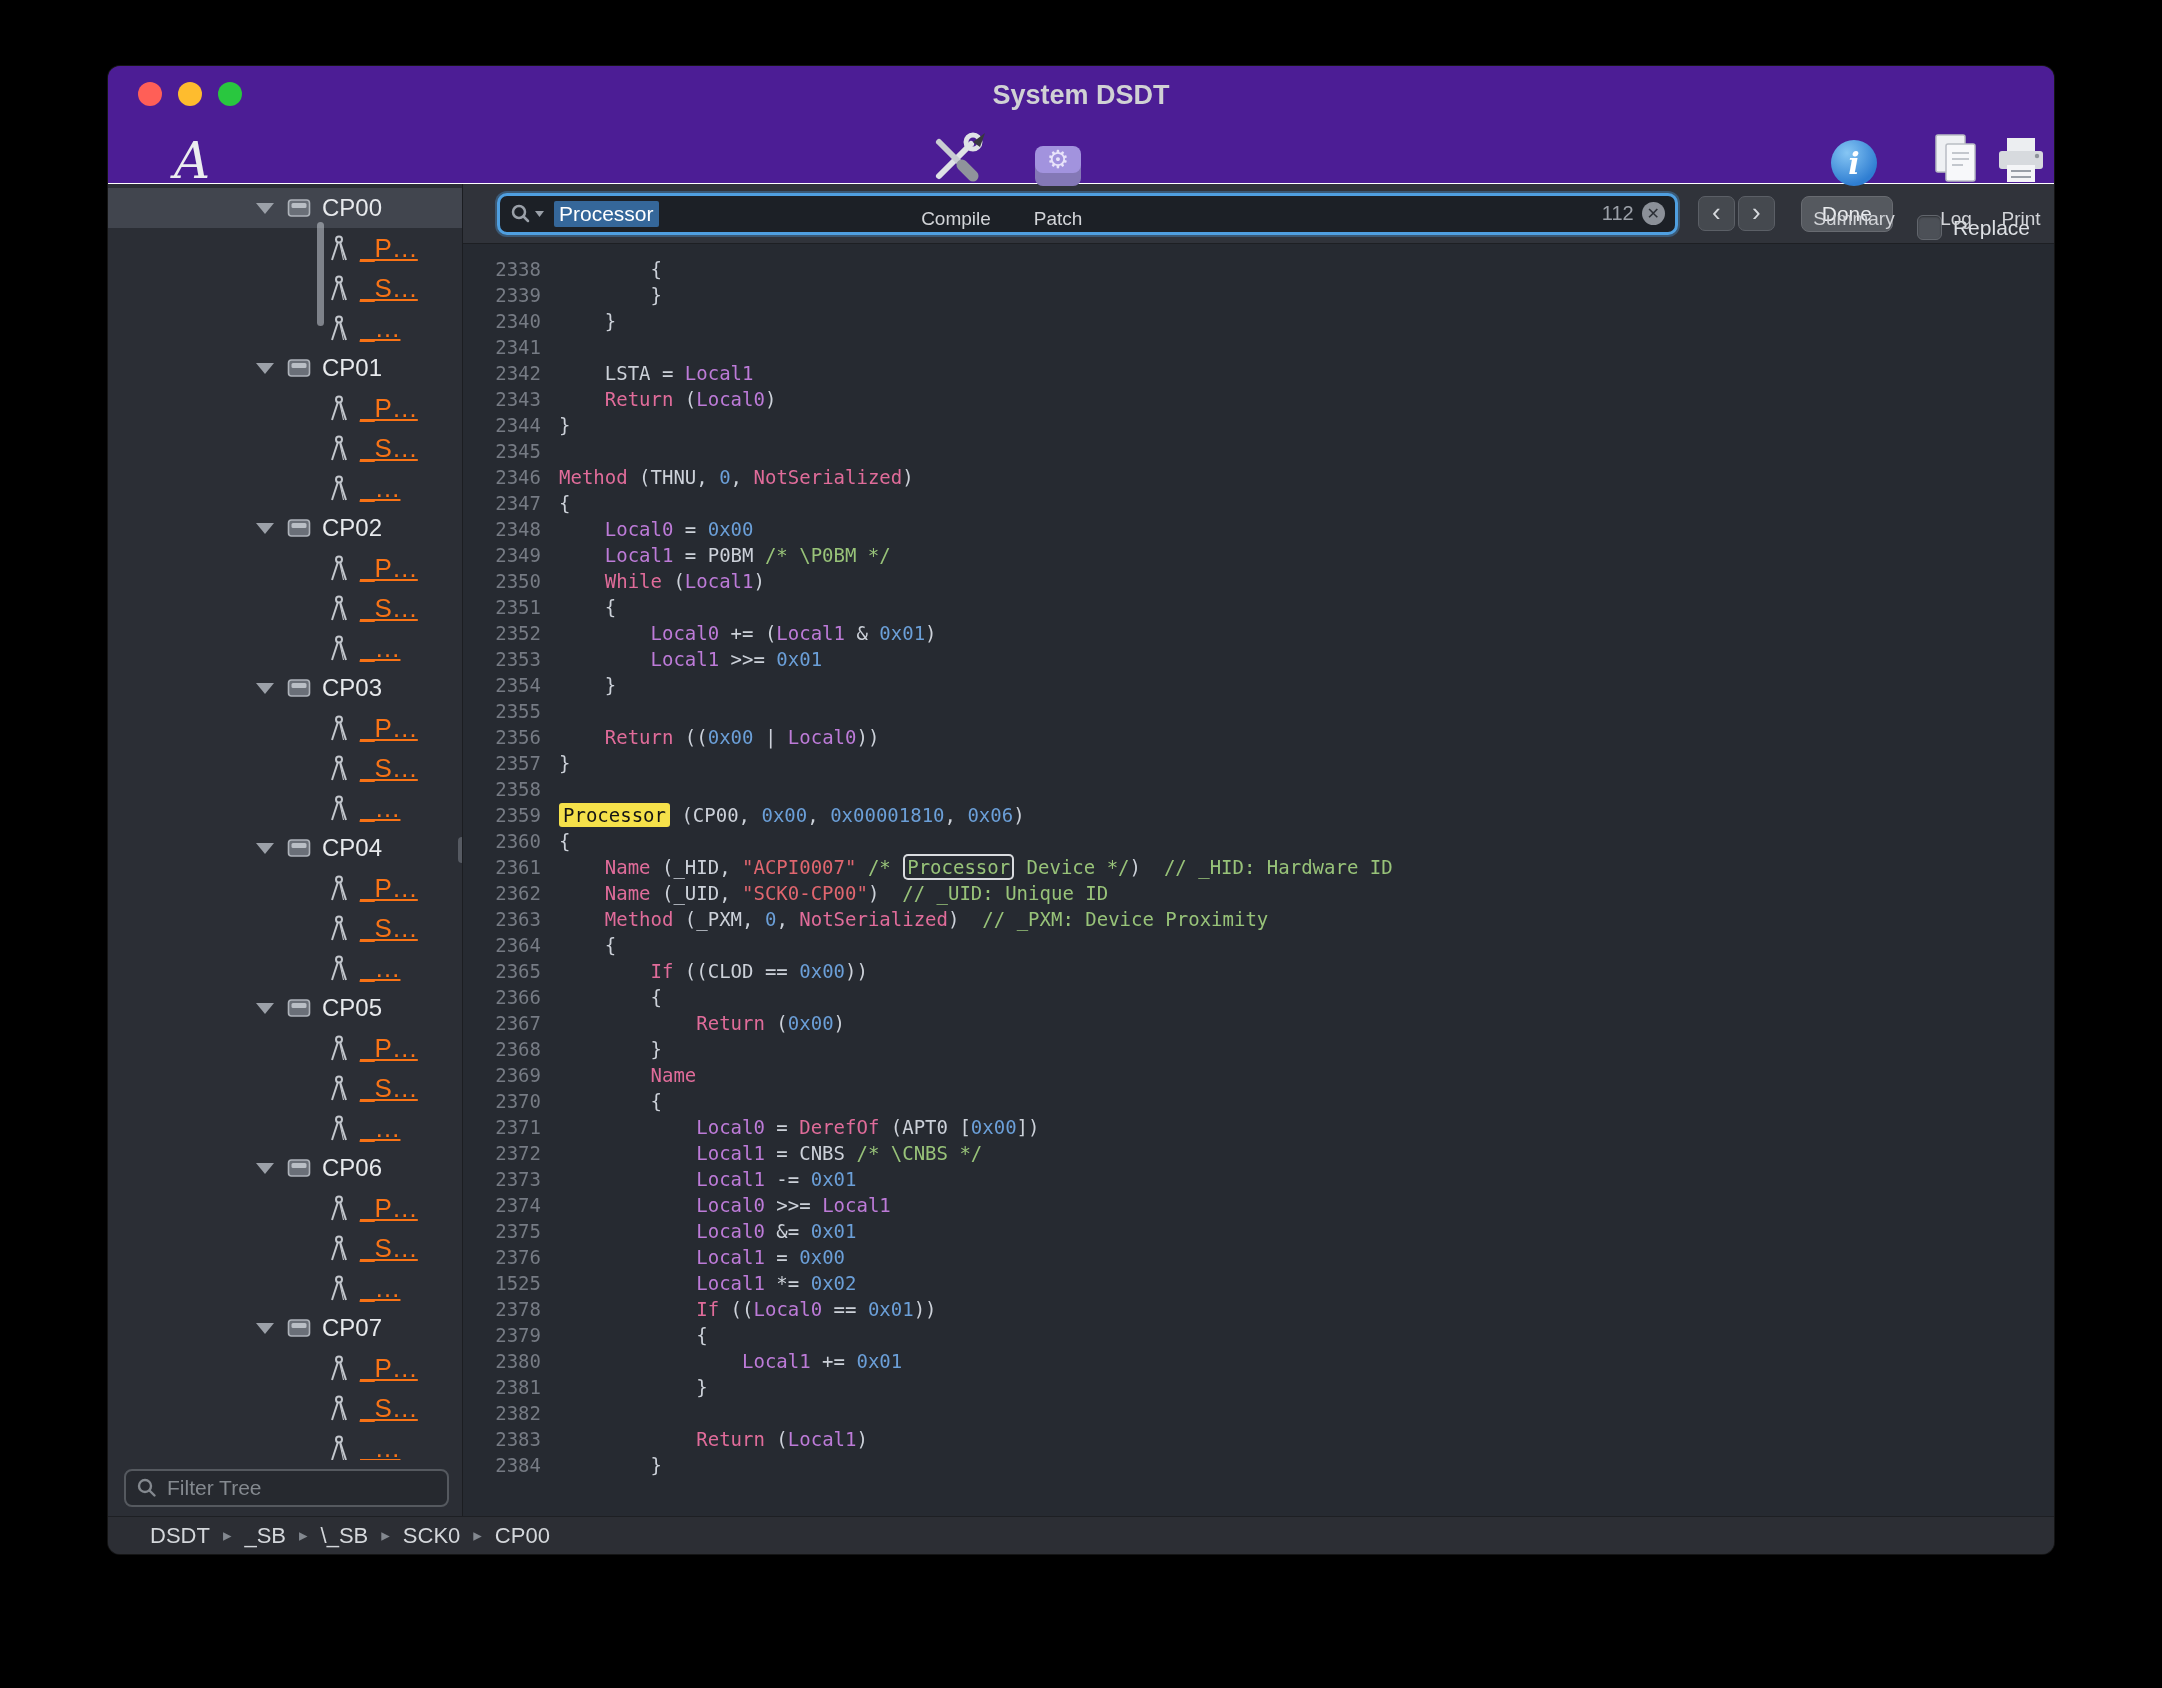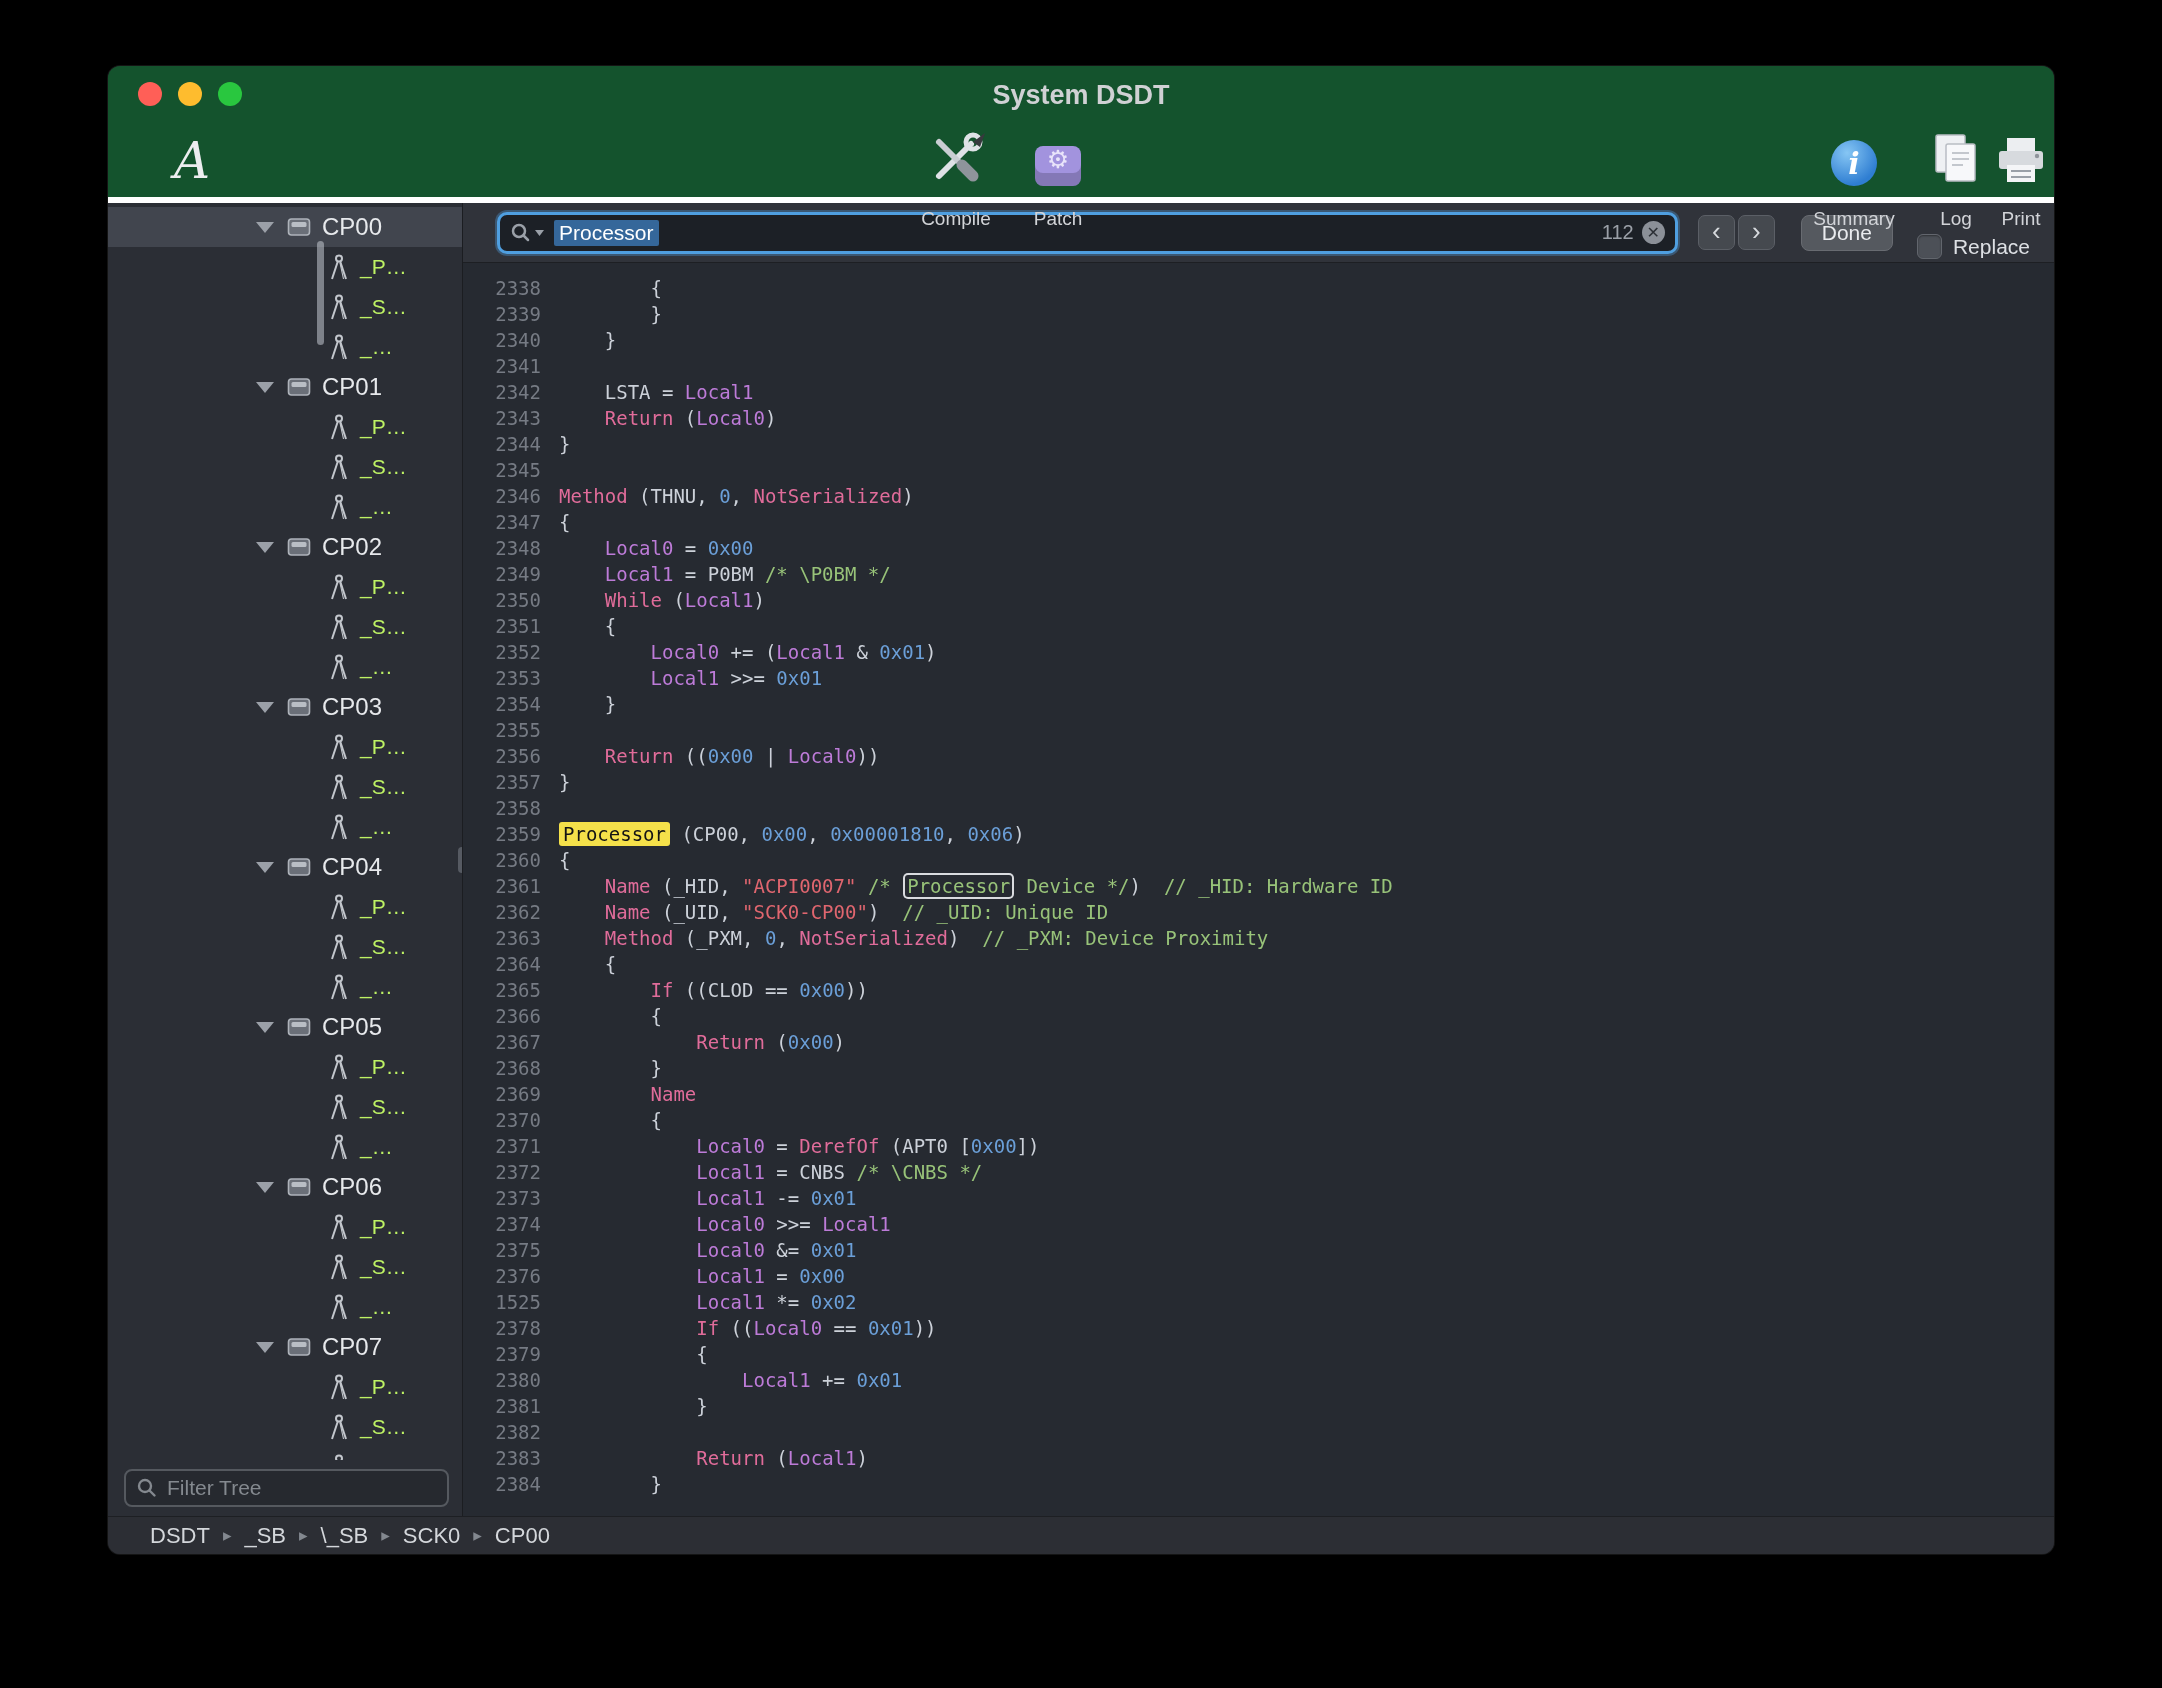--- a/index.html
+++ b/index.html
@@ -5,21 +5,21 @@
   * { margin:0; padding:0; box-sizing:border-box; }
   html,body { width:2162px; height:1688px; background:#000; overflow:hidden;
     font-family:"Liberation Sans","DejaVu Sans",sans-serif; cursor:default; }
 
   .window { position:absolute; left:108px; top:66px; width:1946px; height:1488px;
     border-radius:12px; overflow:hidden; background:#262a31;
     box-shadow:0 0 0 1px rgba(255,255,255,.08), 0 40px 90px rgba(0,0,0,.8);
     display:flex; flex-direction:column; }
 
   
-  .header { height:137px; flex:none; background:#14532d; border-bottom:6px solid #ffffff; position:relative; }
+  .header { height:118px; flex:none; background:#4c1d95; border-bottom:1px solid #ffffff; position:relative; }
   .titlebar { height:54px; position:relative; }
   .traffic-lights { position:absolute; left:30px; top:16px; display:flex; gap:16px; }
   .tl { width:24px; height:24px; border-radius:50%; }
   .tl.red{background:#ff5f57}.tl.yellow{background:#febc2e}.tl.green{background:#29c73f}
   .window-title { text-align:center; line-height:58px; font-size:27px; font-weight:600; color:#d0d1d4; }
 
   .toolbar { position:absolute; top:54px; left:0; right:0; height:110px; }
   .tb-item { position:absolute; top:4px; display:flex; flex-direction:column; align-items:center; }
   .tb-icon { height:66px; display:flex; align-items:flex-end; justify-content:center; padding-bottom:4px; }
   .tb-label { font-size:19px; color:#d2d4d8; margin-top:18px; }
@@ -42,21 +42,21 @@
     position:relative; overflow:hidden; }
   .tree { position:absolute; top:4px; left:0; right:0; }
   .tree-row { height:40px; display:flex; align-items:center; }
   .tree-row.group { padding-left:148px; }
   .tree-row.child { padding-left:221px; }
   .tree-row.selected { background:#41454e; }
   .disclosure { width:0; height:0; border-left:9px solid transparent; border-right:9px solid transparent;
     border-top:11px solid #9ba0a8; margin-right:13px; flex:none; }
   .tree-icon { margin-right:11px; flex:none; display:flex; align-items:center; }
   .tree-label { font-size:24px; color:#e7e9ec; white-space:nowrap; }
-  .child .tree-label { font-size:21px; color:#bef264; }
+  .child .tree-label { font-size:26px; color:#f97316;text-decoration:underline; }
   .sidebar-scrollbar { position:absolute; left:209px; top:38px; width:7px; height:104px;
     border-radius:4px; background:rgba(195,200,207,.55); }
   .filter-area { position:absolute; left:0; right:0; bottom:0; height:56px; background:#2b2e35; }
   .filter-field { position:absolute; left:16px; right:13px; top:9px; height:38px;
     background:#26292f; border:2px solid #55595f; border-radius:8px;
     display:flex; align-items:center; padding:0 10px; gap:9px; }
   .filter-placeholder { font-size:21px; color:#84898f; }
   .splitter-handle { position:absolute; right:-4px; top:50%; transform:translateY(-50%);
     width:8px; height:26px; border-radius:4px; background:#565a62; z-index:5; }
 

